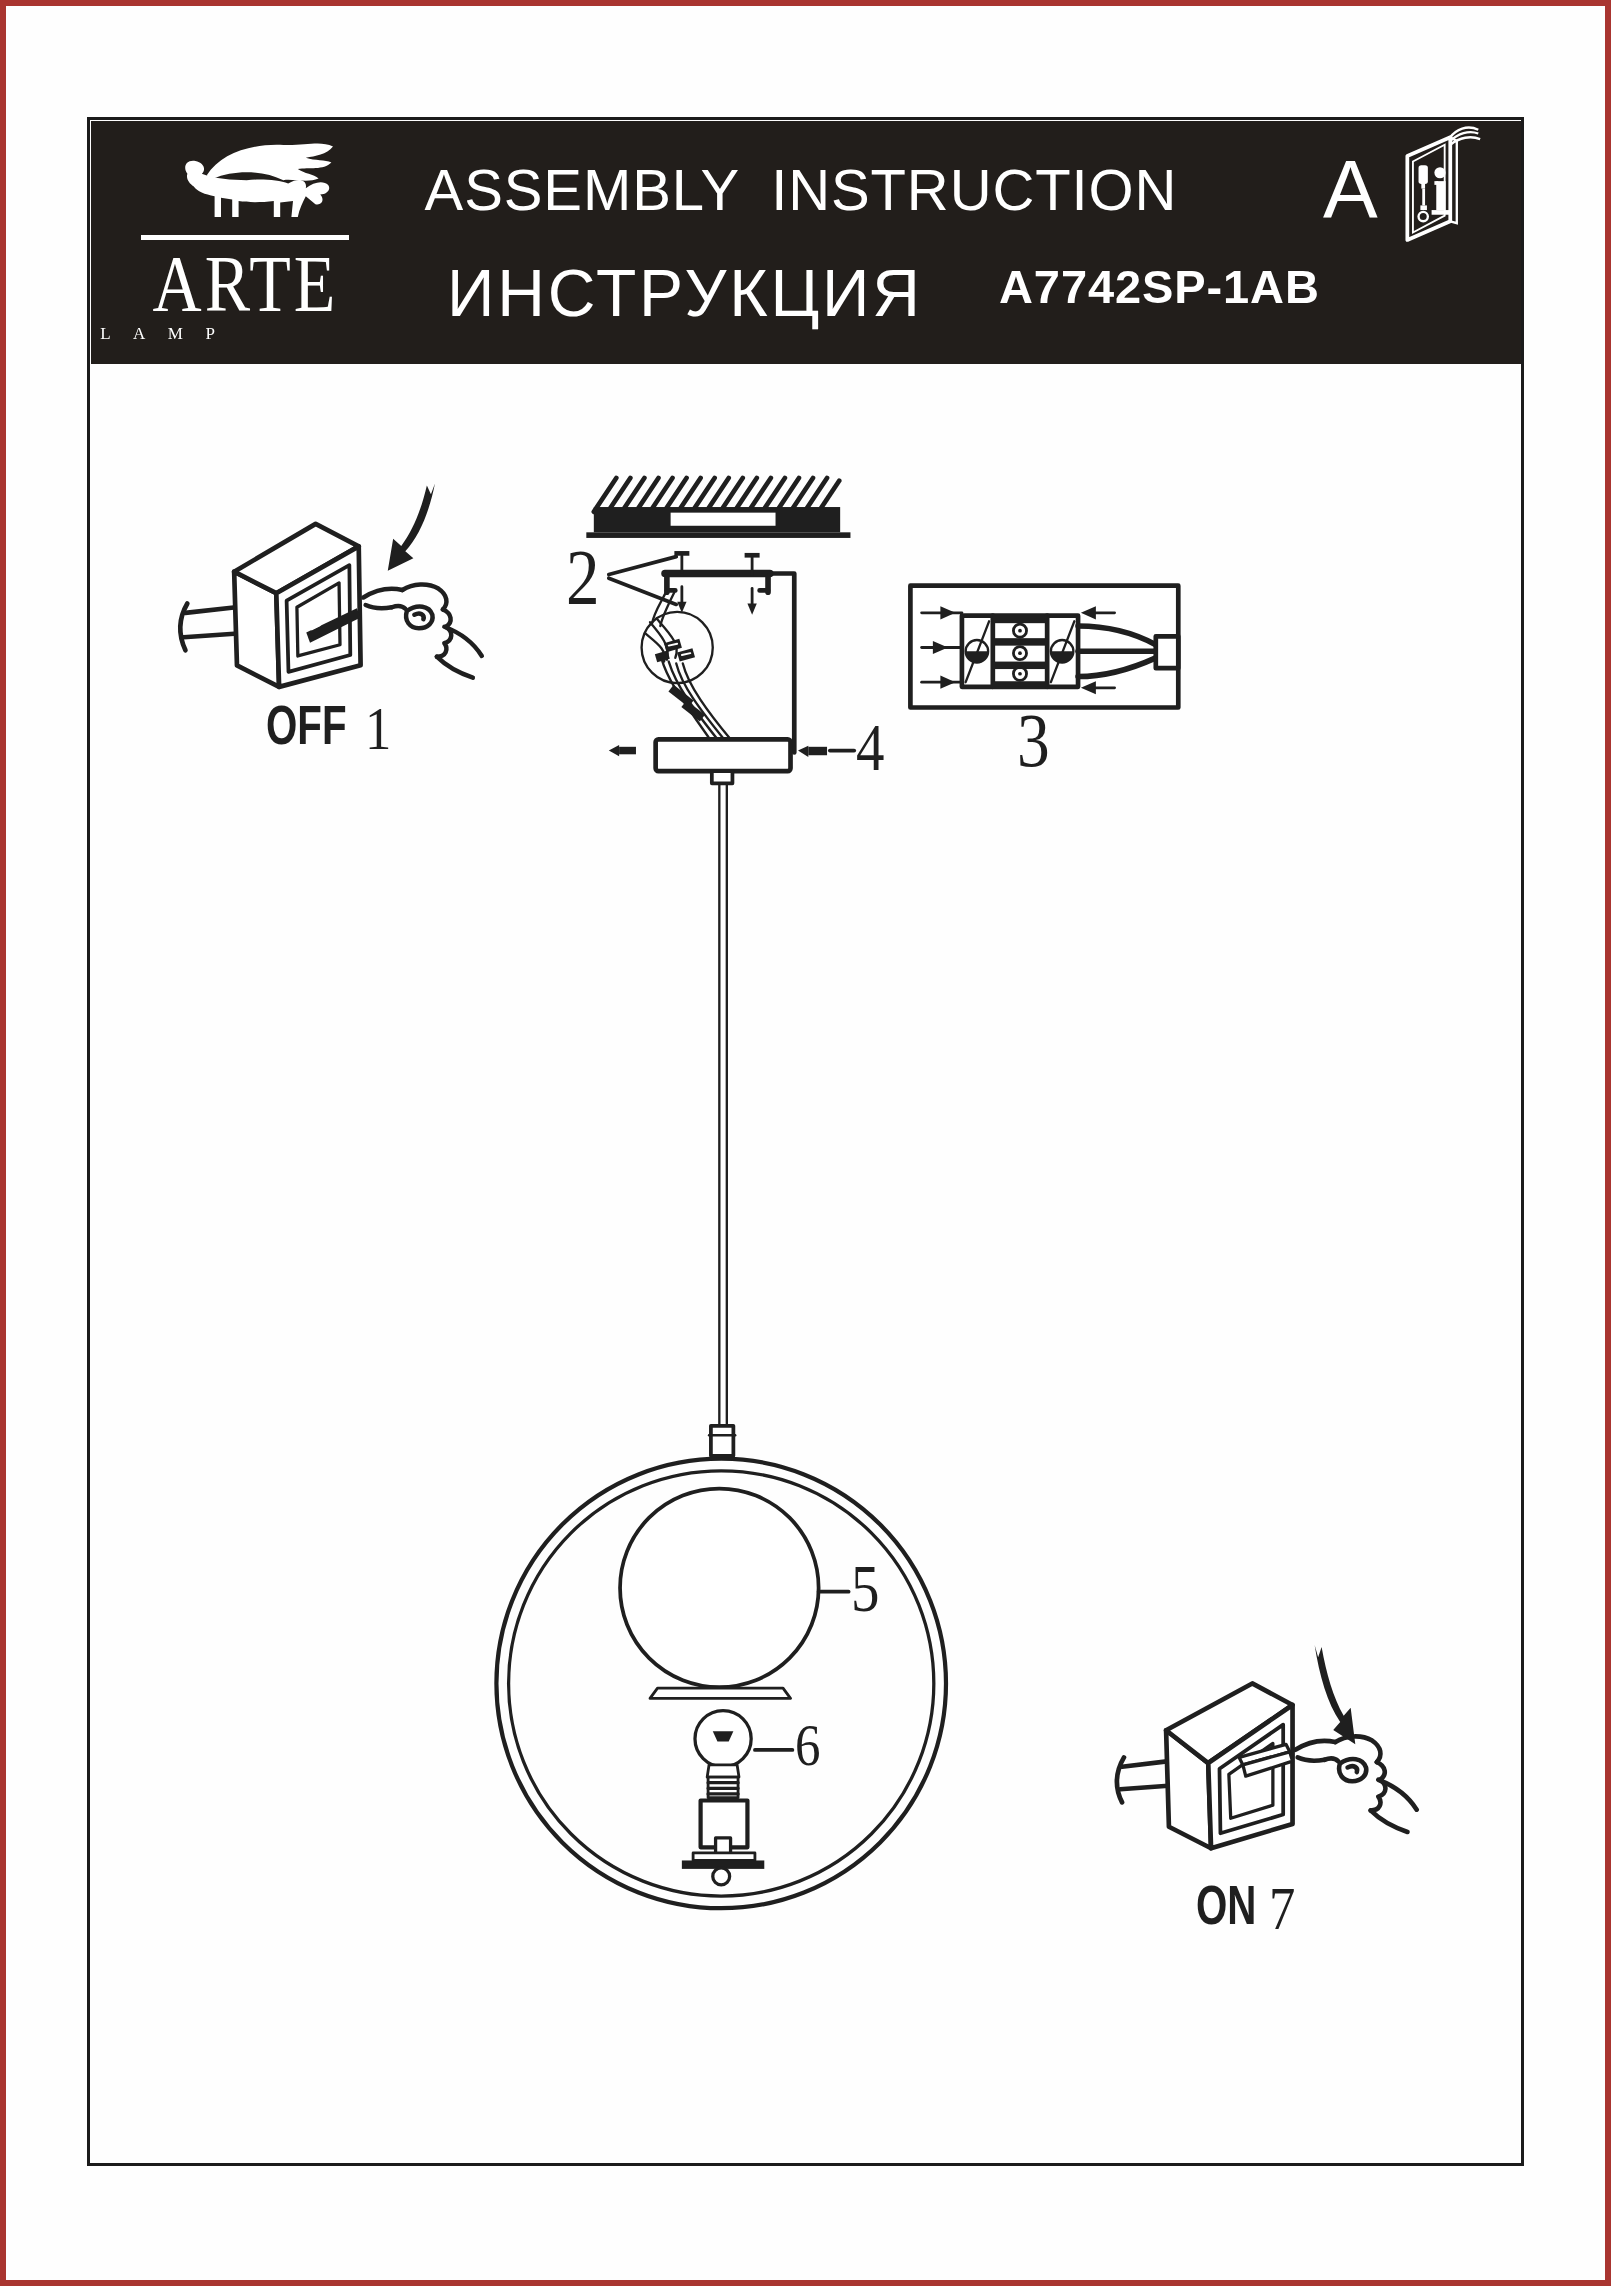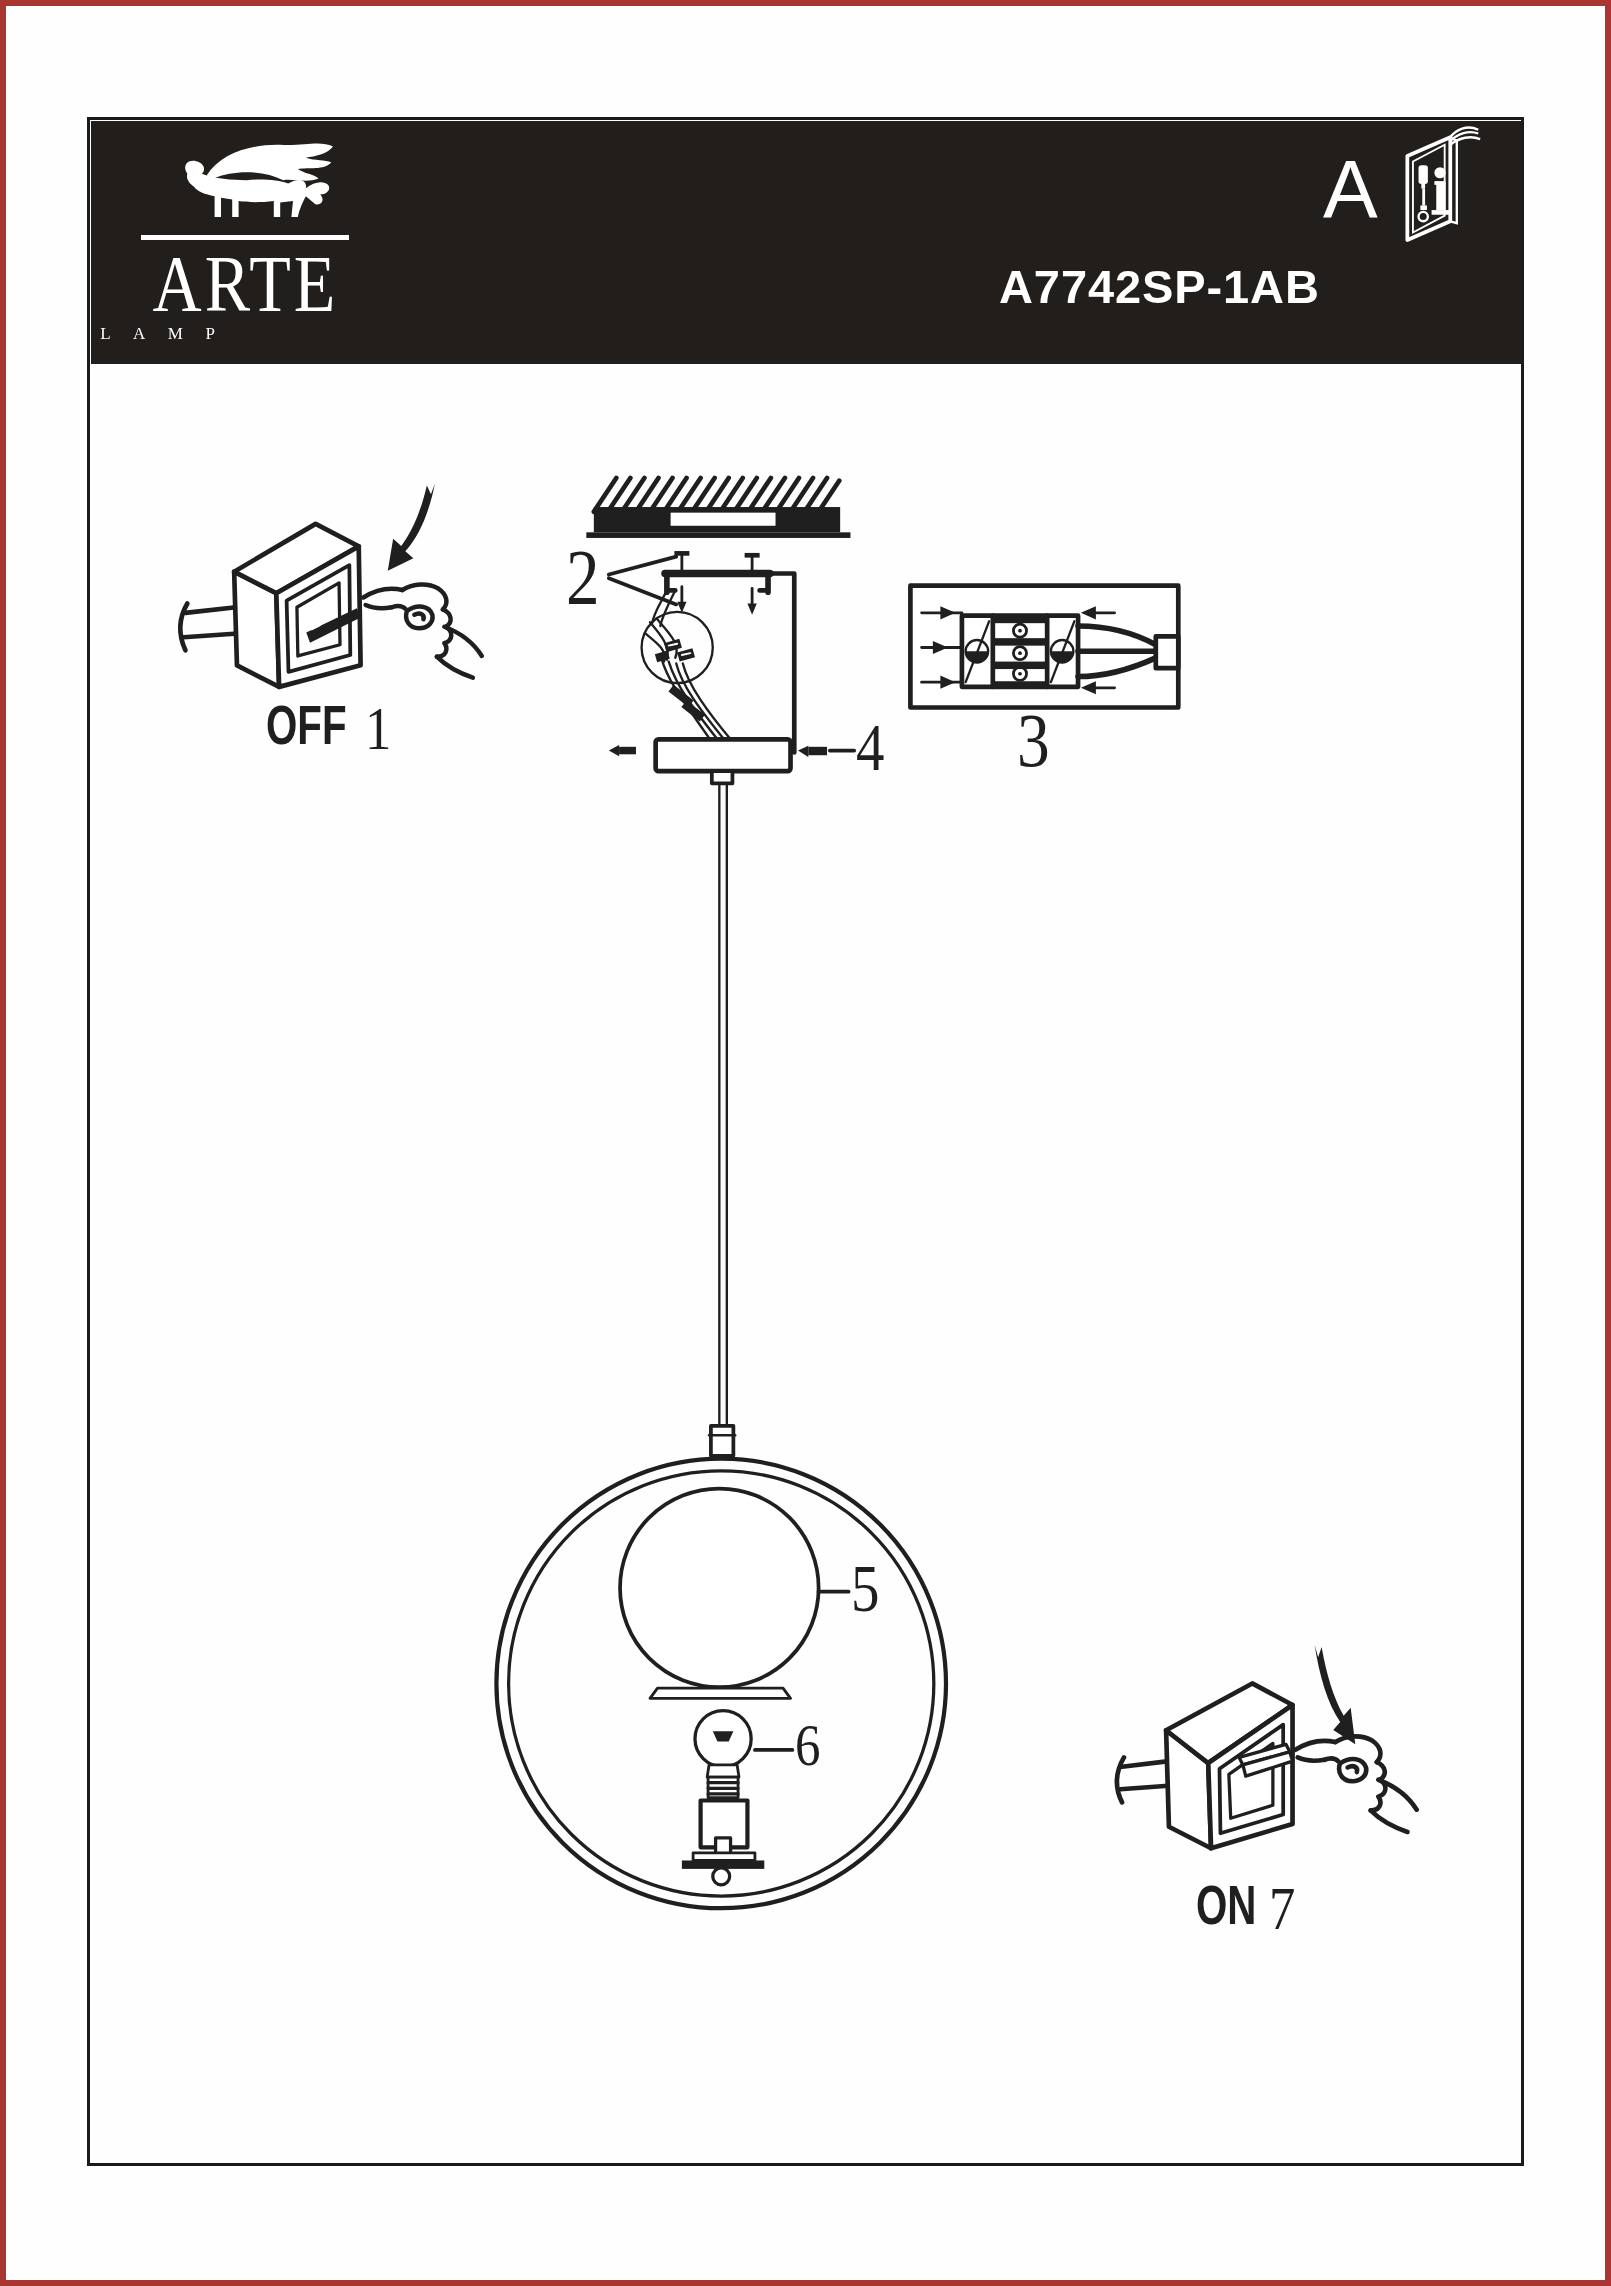--- a/index.html
+++ b/index.html
@@ -256,20 +256,22 @@
   <div class="abs" id="header-bar"></div>
 
   <svg class="abs" style="left:157px;top:137px;" width="192" height="96" viewBox="0 0 240 120">
     <path fill="#ffffff" d="M62,48 C80,20 118,8 158,10 C186,11 204,4 220,12 C212,22 198,24 186,26 C198,30 210,28 218,32 C208,42 190,38 176,40 C184,46 196,46 202,52 C188,58 170,52 158,54 C134,42 98,40 70,52 Z"></path>
     <path fill="#ffffff" d="M38,46 C32,38 36,28 48,30 C58,32 62,40 56,46 C72,52 94,54 112,54 C132,52 152,54 164,58 C178,50 188,54 186,64 C196,56 208,54 214,60 C218,66 212,72 204,72 C210,78 206,86 198,84 L186,74 C182,82 178,90 176,100 L168,100 L170,80 L154,82 L154,100 L146,100 L146,80 C130,82 114,82 102,80 L102,100 L94,100 L94,78 L80,76 L80,100 L72,100 L72,74 C60,72 50,68 46,62 C40,58 36,52 38,46 Z"></path>
   </svg>
   <div class="abs" id="brand-underline"></div>
   <div class="abs hdr-txt" id="brand-name">ARTE</div>
   <div class="abs hdr-txt" id="brand-tagline">LAMP</div>
 
+  <div class="abs hdr-txt" id="title-en">ASSEMBLY INSTRUCTION</div>
+  <div class="abs hdr-txt" id="title-ru">ИНСТРУКЦИЯ</div>
   <div class="abs hdr-txt" id="model-code">A7742SP-1AB</div>
   <div class="abs hdr-txt" id="marking-letter">A</div>
 
   <svg class="abs" style="left:1398px;top:124px;" width="84" height="118" viewBox="0 0 90 126">
     <polygon points="10,34 56,14 56,104 10,124" fill="none" stroke="#ffffff" stroke-width="4" stroke-linejoin="round"></polygon>
     <polygon points="16,40 50,22 50,98 16,116" fill="none" stroke="#ffffff" stroke-width="2"></polygon>
     <path d="M56,14 C62,6 74,0 86,6 M56,18 C64,10 76,6 86,10 M56,22 C66,14 78,12 88,16" fill="none" stroke="#ffffff" stroke-width="2.5"></path>
     <path d="M56,14 L63,18 L63,106 L56,104" fill="none" stroke="#ffffff" stroke-width="2.5"></path>
     <g>
       <rect x="22" y="44" width="10" height="20" rx="3" fill="#ffffff"></rect>

